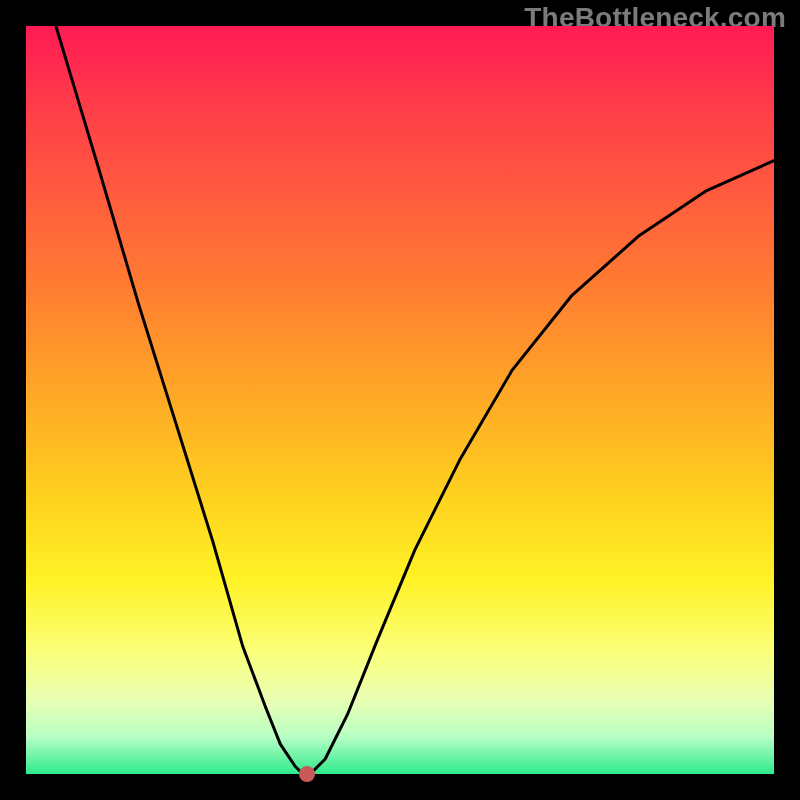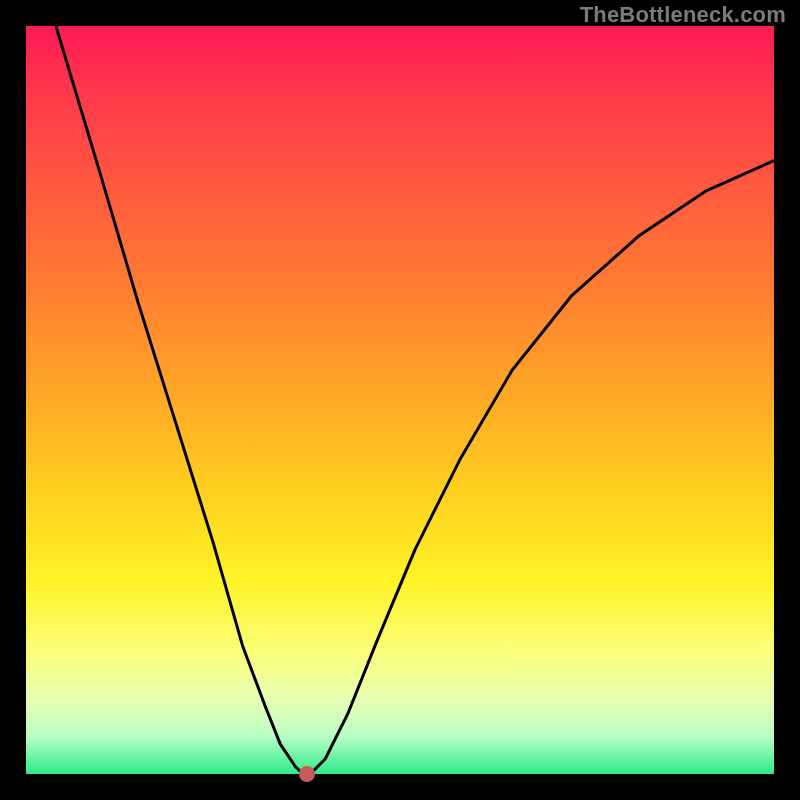--- a/index.html
+++ b/index.html
@@ -15,21 +15,21 @@
     position: relative;
     width: 800px;
     height: 800px;
     background: #000;
   }
   .watermark {
     position: absolute;
     top: 2px;
     right: 14px;
     color: #7b7b7b;
-    font-size: 22px;
+    font-size: 28px;
     font-weight: 600;
     letter-spacing: 0.2px;
     user-select: none;
   }
   .plot-area {
     position: absolute;
     left: 26px;
     top: 26px;
     width: 748px;
     height: 748px;

